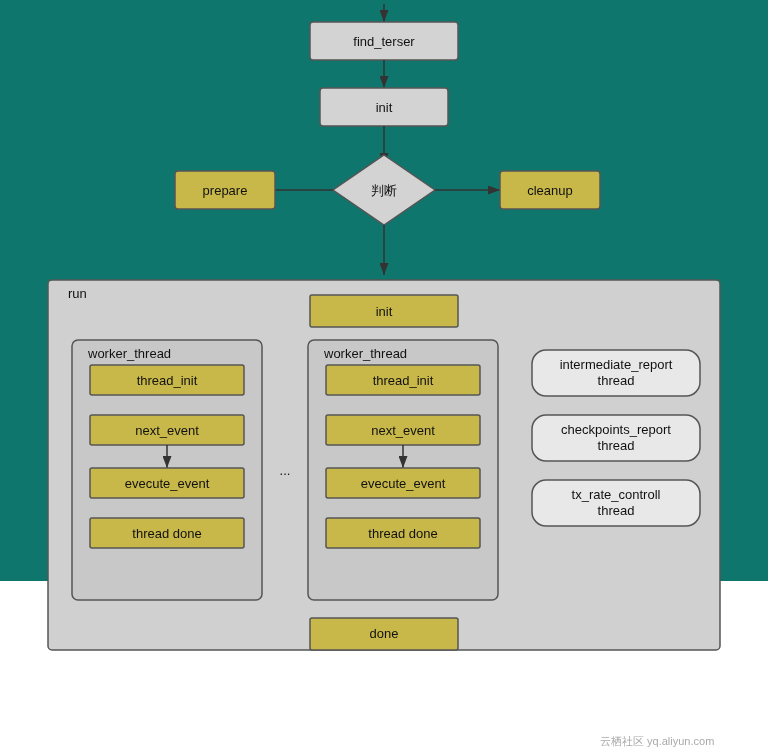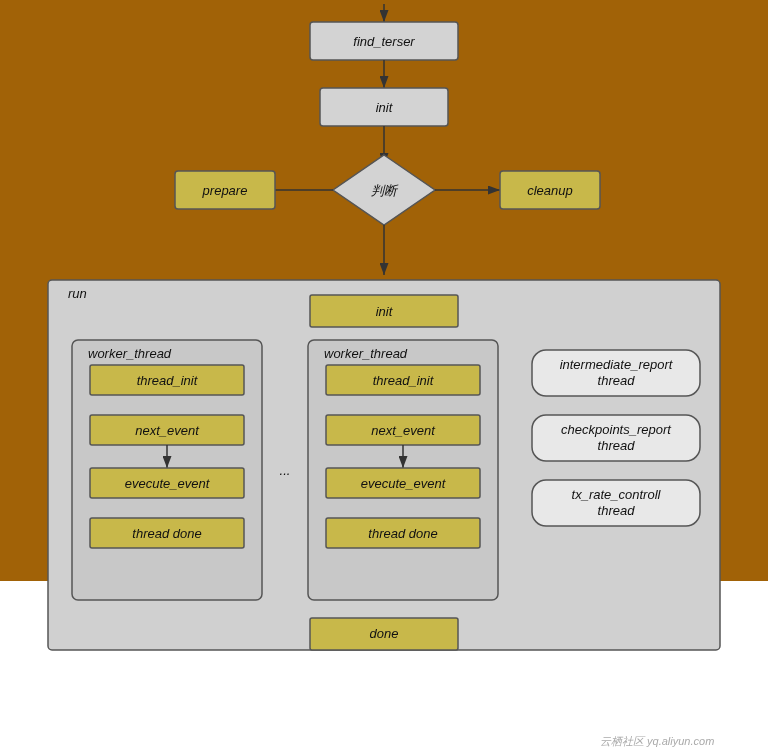--- a/index.html
+++ b/index.html
@@ -10,22 +10,21 @@
       width: 768px;
       height: 755px;
       overflow: hidden;
       position: relative;
     }
 
     .diagram-container {
       width: 768px;
       height: 581px;
       position: relative;
-      background: #a16207;
-      font-style: italic;
+      background: #0f766e;
     }
 
     svg.main-svg {
       position: absolute;
       top: 0; left: 0;
       width: 768px;
       height: 755px;
     }
 
     

